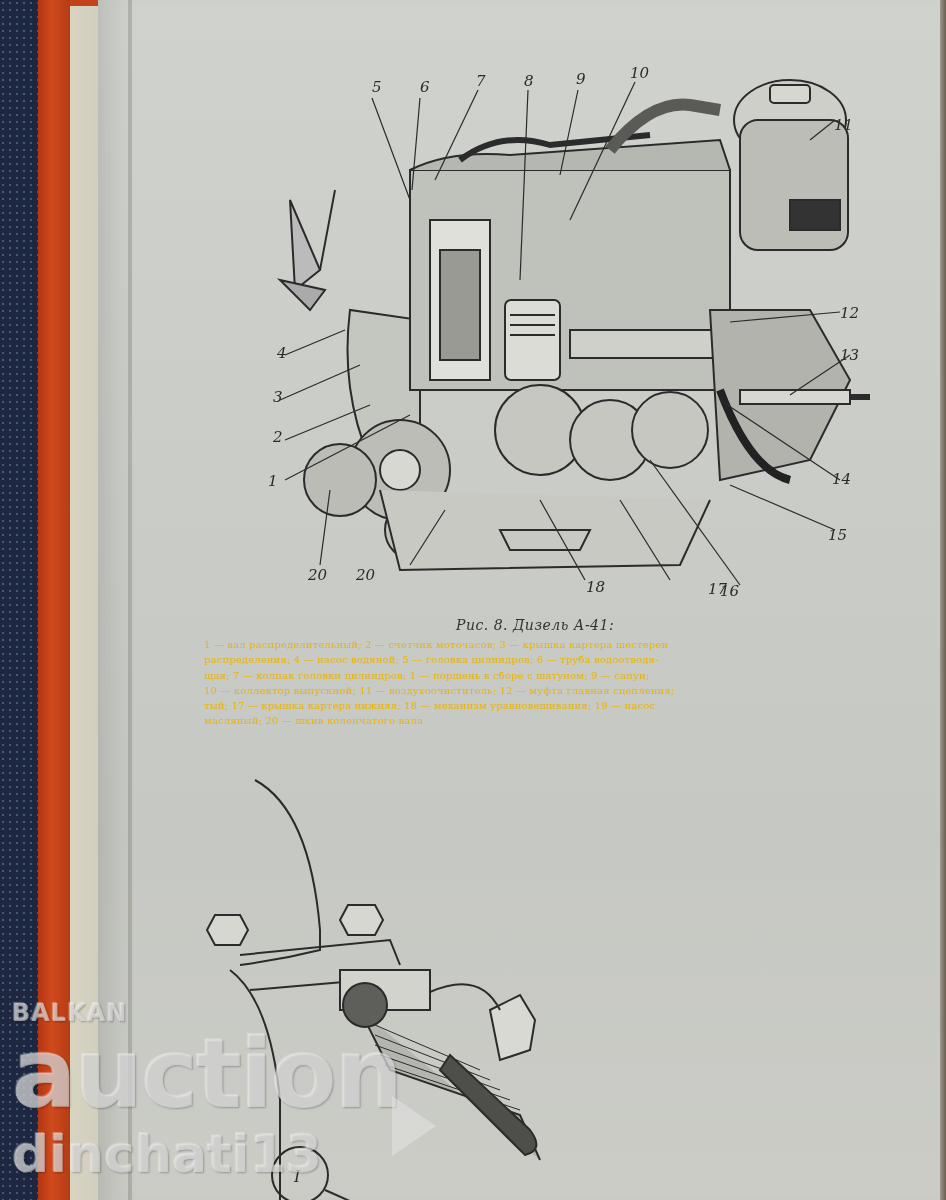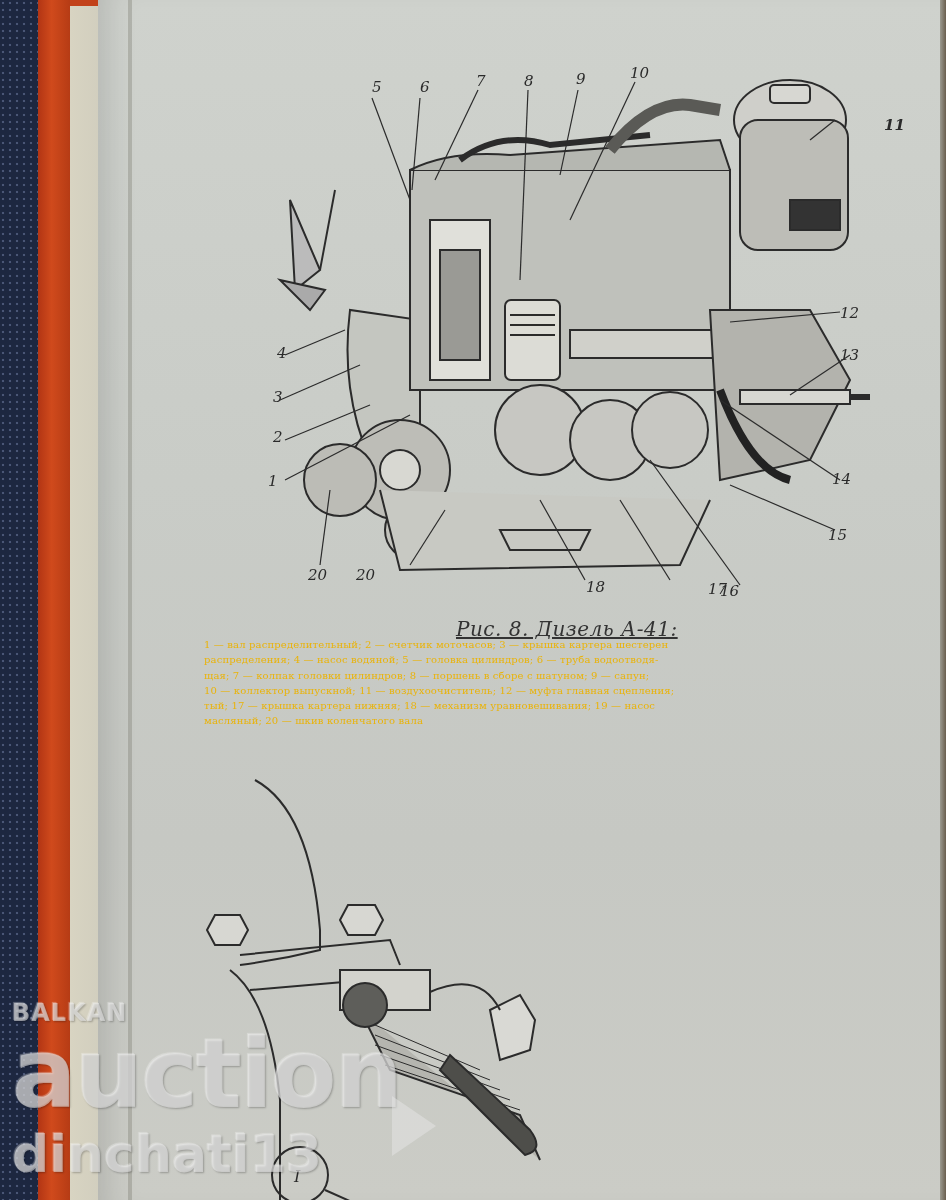--- a/index.html
+++ b/index.html
@@ -43,22 +43,22 @@
     .figure { position: absolute; left: 250px; top: 60px; width: 640px; height: 550px; }
     .figure svg { width: 100%; height: 100%; }
 
     .callout {
       position: absolute; font-family: "DejaVu Serif", serif; font-style: italic;
       font-size: 15px; color: #2a2a2a;
     }
 
     .caption-title {
       position: absolute; left: 456px; top: 617px;
-      font-family: "DejaVu Serif", serif; font-style: italic; font-size: 20px;
-      color: #333; letter-spacing: 0.5px; text-decoration: underline;
+      font-family: "DejaVu Serif", serif; font-style: italic; font-size: 14px;
+      color: #333; letter-spacing: 0.5px;
     }
     .legend {
       position: absolute; left: 204px; top: 637px; width: 722px;
       font-family: "DejaVu Serif", serif; font-size: 10px; line-height: 15.3px;
       color: #eab308; text-align: justify; text-align-last: left;
       letter-spacing: 0.15px;
     }
 
     .figure2 { position: absolute; left: 190px; top: 770px; width: 420px; height: 430px; }
     .figure2 svg { width: 100%; height: 100%; }
@@ -166,37 +166,37 @@
 <span class="callout" style="left:268px;top:472px;">1</span>
 <span class="callout" style="left:273px;top:428px;">2</span>
 <span class="callout" style="left:273px;top:388px;">3</span>
 <span class="callout" style="left:277px;top:344px;">4</span>
 <span class="callout" style="left:372px;top:78px;">5</span>
 <span class="callout" style="left:420px;top:78px;">6</span>
 <span class="callout" style="left:476px;top:72px;">7</span>
 <span class="callout" style="left:524px;top:72px;">8</span>
 <span class="callout" style="left:576px;top:70px;">9</span>
 <span class="callout" style="left:630px;top:64px;">10</span>
-<span class="callout" style="left:884px;top:116px;font-weight:bold;">11</span>
+<span class="callout" style="left:834px;top:116px;">11</span>
 <span class="callout" style="left:840px;top:304px;">12</span>
 <span class="callout" style="left:840px;top:346px;text-align:right;">13</span>
 <span class="callout" style="left:832px;top:470px;">14</span>
 <span class="callout" style="left:828px;top:526px;">15</span>
 <span class="callout" style="left:720px;top:582px;">16</span>
 <span class="callout" style="left:668px;top:580px;margin-left:40px;">17</span>
 <span class="callout" style="left:586px;top:578px;">18</span>
 <span class="callout" style="left:356px;top:566px;">20</span>
 <span class="callout" style="left:308px;top:566px;">20</span>
 
 <div class="caption-title">Рис. 8. Дизель А-41:</div>
 
 <div class="legend">
   <div>1 — вал распределительный; 2 — счетчик моточасов; 3 — крышка картера шестерен</div>
   <div>распределения; 4 — насос водяной; 5 — головка цилиндров; 6 — труба водоотводя-</div>
-  <div>щая; 7 — колпак головки цилиндров; 8 — поршень в сборе с шатуном; 9 — сапун;</div>
+  <div>щая; 7 — колпак головки цилиндров; 1 — поршень в сборе с шатуном; 9 — сапун;</div>
   <div>10 — коллектор выпускной; 11 — воздухоочиститель; 12 — муфта главная сцепления;</div>
   <div>тый; 17 — крышка картера нижняя; 18 — механизм уравновешивания; 19 — насос</div>
   <div>масляный; 20 — шкив коленчатого вала</div>
 </div>
 
 <div class="figure2">
   <svg viewBox="0 0 420 430">
     <g fill="none" stroke="#2b2b2b" stroke-width="2">
       <path d="M65 10 Q120 40 130 160 L130 180 Q90 190 50 195"></path>
       <path d="M40 200 Q80 230 90 330 L90 430"></path>

